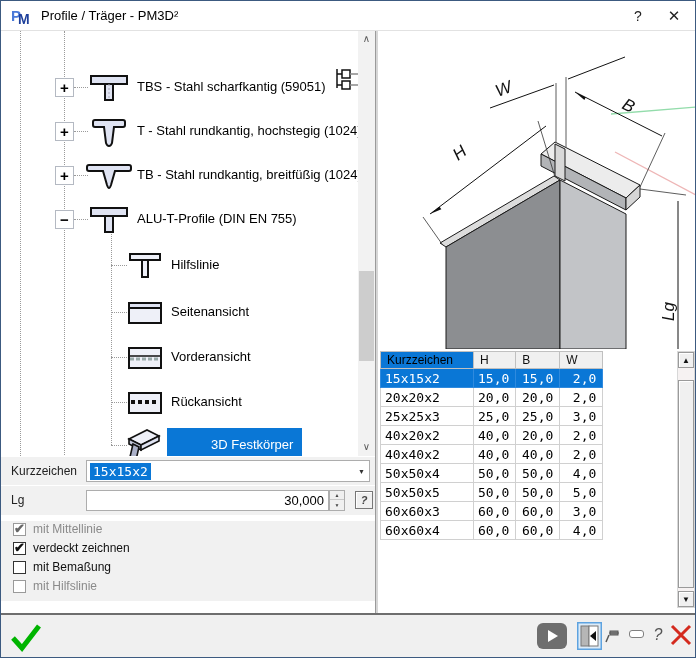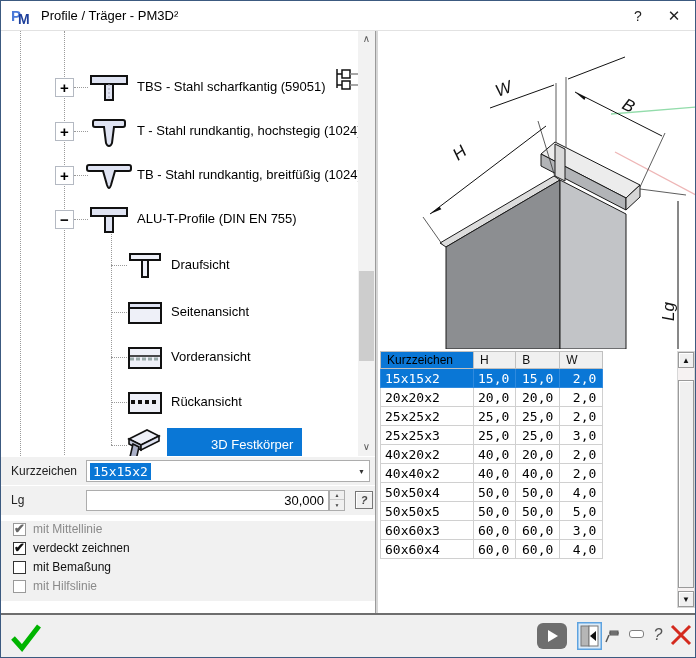--- a/index.html
+++ b/index.html
@@ -136,21 +136,21 @@
       <svg class="ticon" style="left:86px; top:172px;" width="44" height="32" viewBox="0 0 44 32">
         <rect x="4" y="5" width="36" height="8" fill="#dfe3f2" stroke="#111" stroke-width="2"></rect>
         <rect x="18" y="13" width="8" height="16" fill="#dfe3f2" stroke="#111" stroke-width="2"></rect>
       </svg>
       <span class="tree-label" style="left:136px; top:178px;">ALU-T-Profile (DIN EN 755)</span>
 
       <svg class="ticon" style="left:126px; top:220px;" width="36" height="28" viewBox="0 0 36 28">
         <rect x="3" y="3" width="30" height="6" fill="#eef0f8" stroke="#111" stroke-width="2"></rect>
         <rect x="15" y="9" width="6" height="17" fill="#eef0f8" stroke="#111" stroke-width="2"></rect>
       </svg>
-      <span class="tree-label" style="left:170px; top:224px;">Draufsicht</span>
+      <span class="tree-label" style="left:170px; top:224px;">Hilfslinie</span>
 
       <svg class="ticon" style="left:126px; top:268px;" width="36" height="28" viewBox="0 0 36 28">
         <rect x="2" y="4" width="32" height="20" fill="#eef0f8" stroke="#111" stroke-width="2"></rect>
         <rect x="2" y="4" width="32" height="5" fill="#dfe3f2" stroke="#111" stroke-width="2"></rect>
       </svg>
       <span class="tree-label" style="left:170px; top:271px;">Seitenansicht</span>
 
       <svg class="ticon" style="left:126px; top:313px;" width="36" height="28" viewBox="0 0 36 28">
         <rect x="2" y="4" width="32" height="20" fill="#eef0f8" stroke="#111" stroke-width="2"></rect>
         <line x1="3" y1="12" x2="33" y2="12" stroke="#111" stroke-width="1.5"></line>
@@ -296,26 +296,20 @@
               <td class="num">15,0</td>
               <td class="num">2,0</td>
           </tr>
           <tr>
             <td>20x20x2</td>
               <td class="num">20,0</td>
               <td class="num">20,0</td>
               <td class="num">2,0</td>
           </tr>
           <tr>
-            <td>25x25x2</td>
-              <td class="num">25,0</td>
-              <td class="num">25,0</td>
-              <td class="num">2,0</td>
-          </tr>
-          <tr>
             <td>25x25x3</td>
               <td class="num">25,0</td>
               <td class="num">25,0</td>
               <td class="num">3,0</td>
           </tr>
           <tr>
             <td>40x20x2</td>
               <td class="num">40,0</td>
               <td class="num">20,0</td>
               <td class="num">2,0</td>

